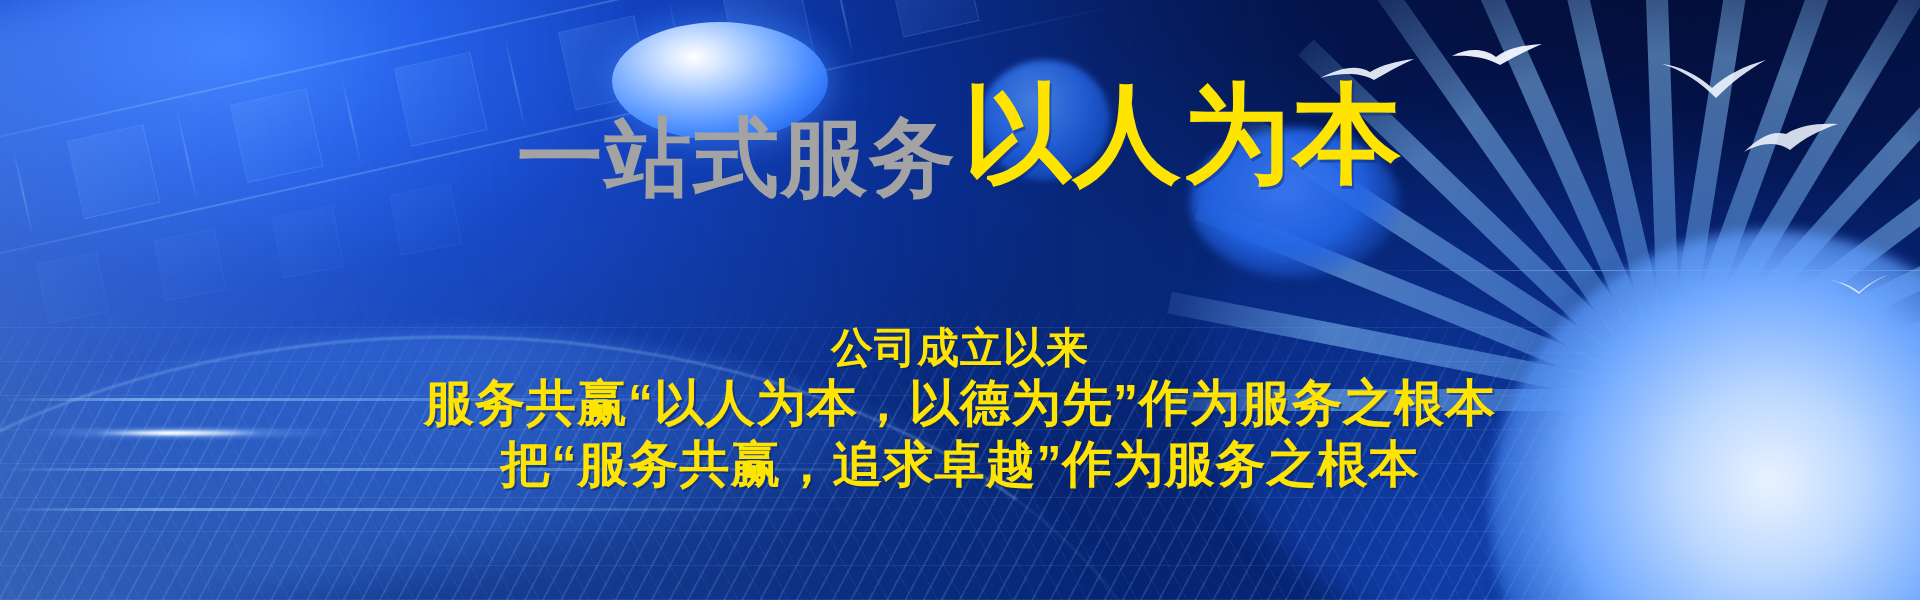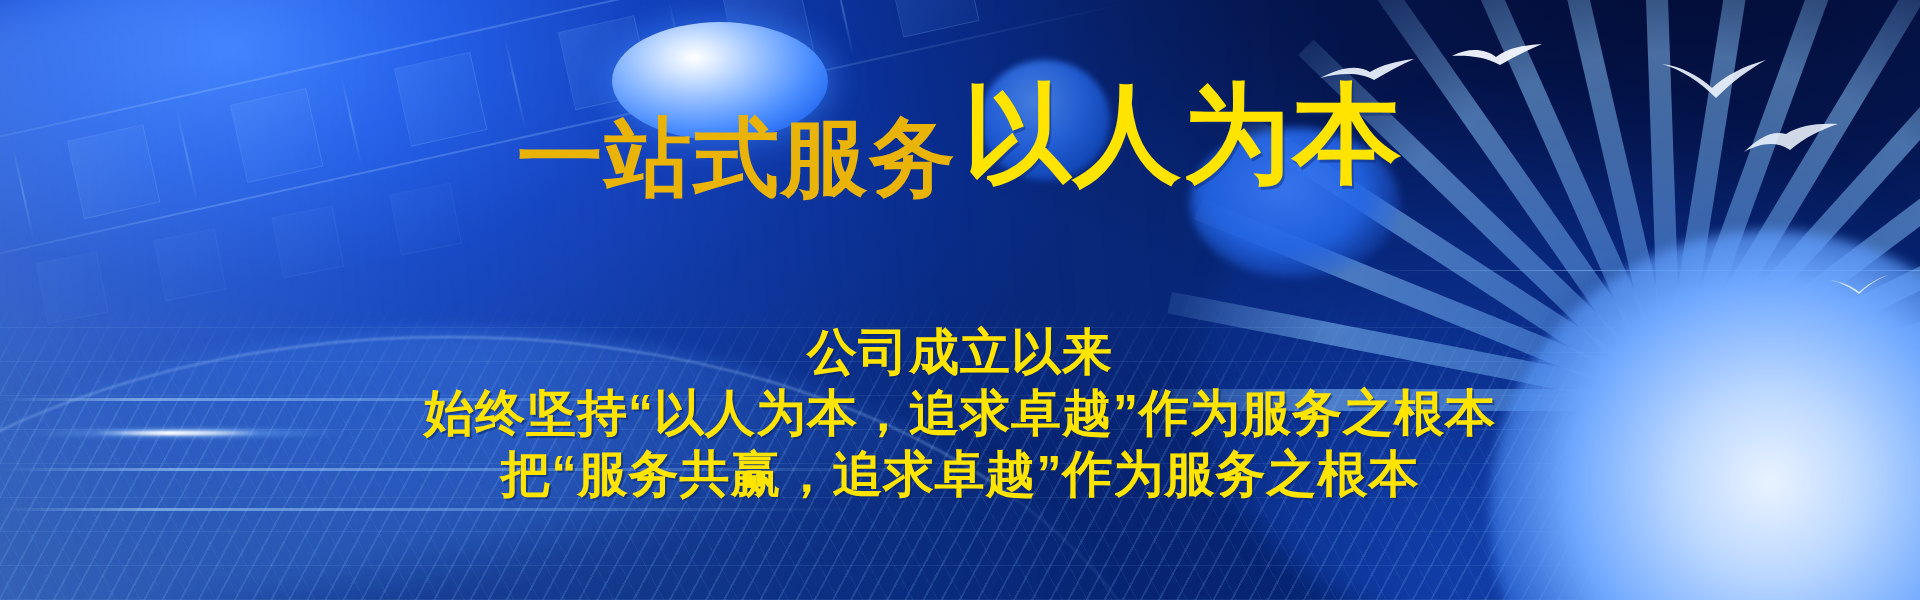--- a/index.html
+++ b/index.html
@@ -241,21 +241,21 @@
     position:absolute;
     left:0; right:0; top:96px;
     text-align:center;
     white-space:nowrap;
     line-height:1;
     z-index:20;
   }
   .headline .white-part{
     font-size:86px;
     font-weight:700;
-    color:#eab308;
+    color:#a3a3a3;
     letter-spacing:2px;
     vertical-align:baseline;
   }
   .headline .yellow-part{
     font-size:108px;
     font-weight:700;
     color:#ffe400;
     letter-spacing:2px;
     margin-left:6px;
     position:relative;
@@ -270,21 +270,21 @@
     z-index:20;
     color:#ffe400;
     font-weight:700;
     text-shadow:2px 2px 0 rgba(8,36,110,.55);
   }
   .body-copy .line{
     line-height:1.22;
     white-space:nowrap;
     letter-spacing:1px;
   }
-  .body-copy .line.l1{ font-size:50px; }
+  .body-copy .line.l1{ font-size:42px; }
   .body-copy .line.l2{ font-size:50px; }
   .body-copy .line.l3{ font-size:50px; }
 </style>
 </head>
 <body>
 
 <div class="banner">
 
   <div class="bg-base"></div>
   <div class="bg-darktop"></div>
@@ -381,17 +381,17 @@
       <path d="M2 8 C14 10, 24 14, 31 20 C39 13, 48 7, 60 3 C48 8, 38 15, 31 22 C22 15, 12 10, 2 8 Z" fill="#e9f2ff" opacity="0.85"></path>
     </svg>
   </div>
 
   <div class="headline">
     <span class="white-part">一站式服务</span><span class="yellow-part">以人为本</span>
   </div>
 
   <div class="body-copy">
     <div class="line l1">公司成立以来</div>
-    <div class="line l2">始终坚持“以人为本，追求卓越”作为服务之根本</div>
+    <div class="line l2">服务共赢“以人为本，以德为先”作为服务之根本</div>
     <div class="line l3">把“服务共赢，追求卓越”作为服务之根本</div>
   </div>
 
 </div>
 
 </body></html>

